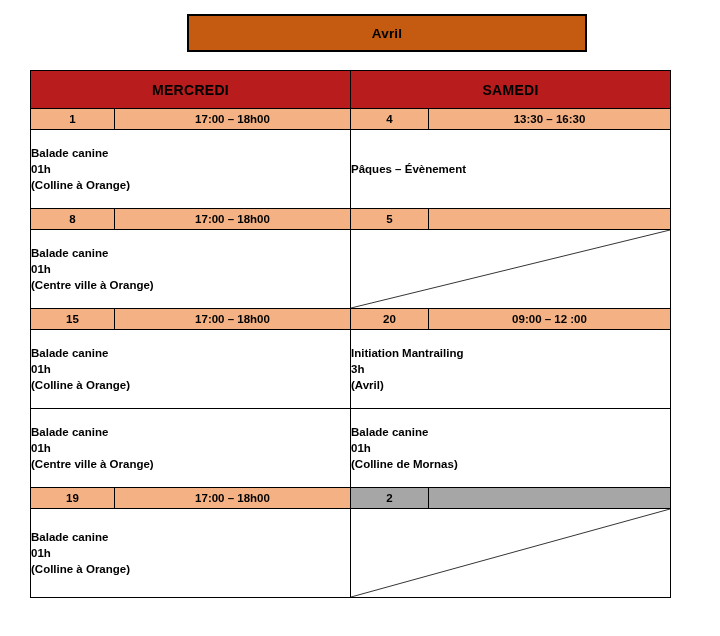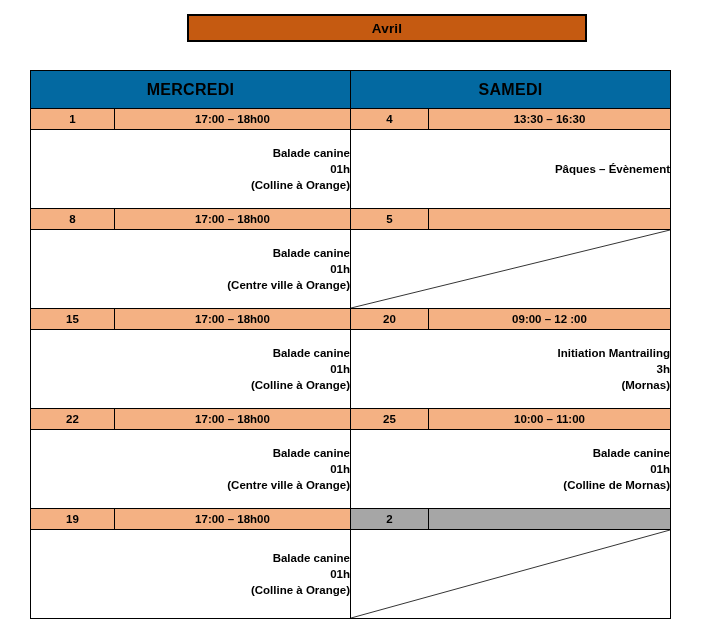--- a/index.html
+++ b/index.html
@@ -19,21 +19,21 @@
     width: 720px;
     height: 636px;
   }
 
   
   .month-banner {
     position: absolute;
     left: 187px;
     top: 14px;
     width: 400px;
-    height: 28px;
+    height: 38px;
     background: #C55A11;
     border: 2px solid #000000;
     box-sizing: border-box;
     display: flex;
     align-items: center;
     justify-content: center;
   }
   .month-banner-label {
     font-size: 13.5px;
     font-weight: bold;
@@ -60,23 +60,23 @@
     text-align: center;
   }
   
   col.c-date-w { width: 84px; }
   col.c-time-w { width: 236px; }
   col.c-date-s { width: 78px; }
   col.c-time-s { width: 242px; }
 
   
   tr.dayhead td {
-    background: #0369a1;
+    background: #b91c1c;
     height: 37px;
-    font-size: 16px;
+    font-size: 14px;
     font-weight: bold;
     letter-spacing: .3px;
     margin-left: 16px;
   }
   
   tr.daterow td {
     background: #F4B183;
     height: 20px;
     font-size: 11.5px;
     font-weight: bold;
@@ -92,21 +92,21 @@
     font-weight: bold;
     line-height: 16px;
   }
   tr.eventrow td.tall {
     height: 88px;
   }
 
   .ev-lines {
     display: flex;
     flex-direction: column;
-    align-items: flex-end;
+    align-items: flex-start;
     justify-content: center;
     height: 100%;
   }
   .ev-line { white-space: nowrap; }
 
   
   .slash-cell {
     position: relative;
     width: 100%;
     height: 100%;
@@ -198,31 +198,25 @@
             <div class="ev-lines">
               <span class="ev-line">Balade canine</span>
               <span class="ev-line">01h</span>
               <span class="ev-line">(Colline à Orange)</span>
             </div>
           </td>
           <td colspan="2">
             <div class="ev-lines">
               <span class="ev-line">Initiation Mantrailing</span>
               <span class="ev-line">3h</span>
-              <span class="ev-line">(Mornas)</span>
-            </div>
-          </td>
-        </tr>
-
-        <tr class="daterow">
-          <td>22</td>
-          <td>17:00 – 18h00</td>
-          <td>25</td>
-          <td>10:00 – 11:00</td>
-        </tr>
+              <span class="ev-line">(Avril)</span>
+            </div>
+          </td>
+        </tr>
+
         <tr class="eventrow">
           <td colspan="2">
             <div class="ev-lines">
               <span class="ev-line">Balade canine</span>
               <span class="ev-line">01h</span>
               <span class="ev-line">(Centre ville à Orange)</span>
             </div>
           </td>
           <td colspan="2">
             <div class="ev-lines">

